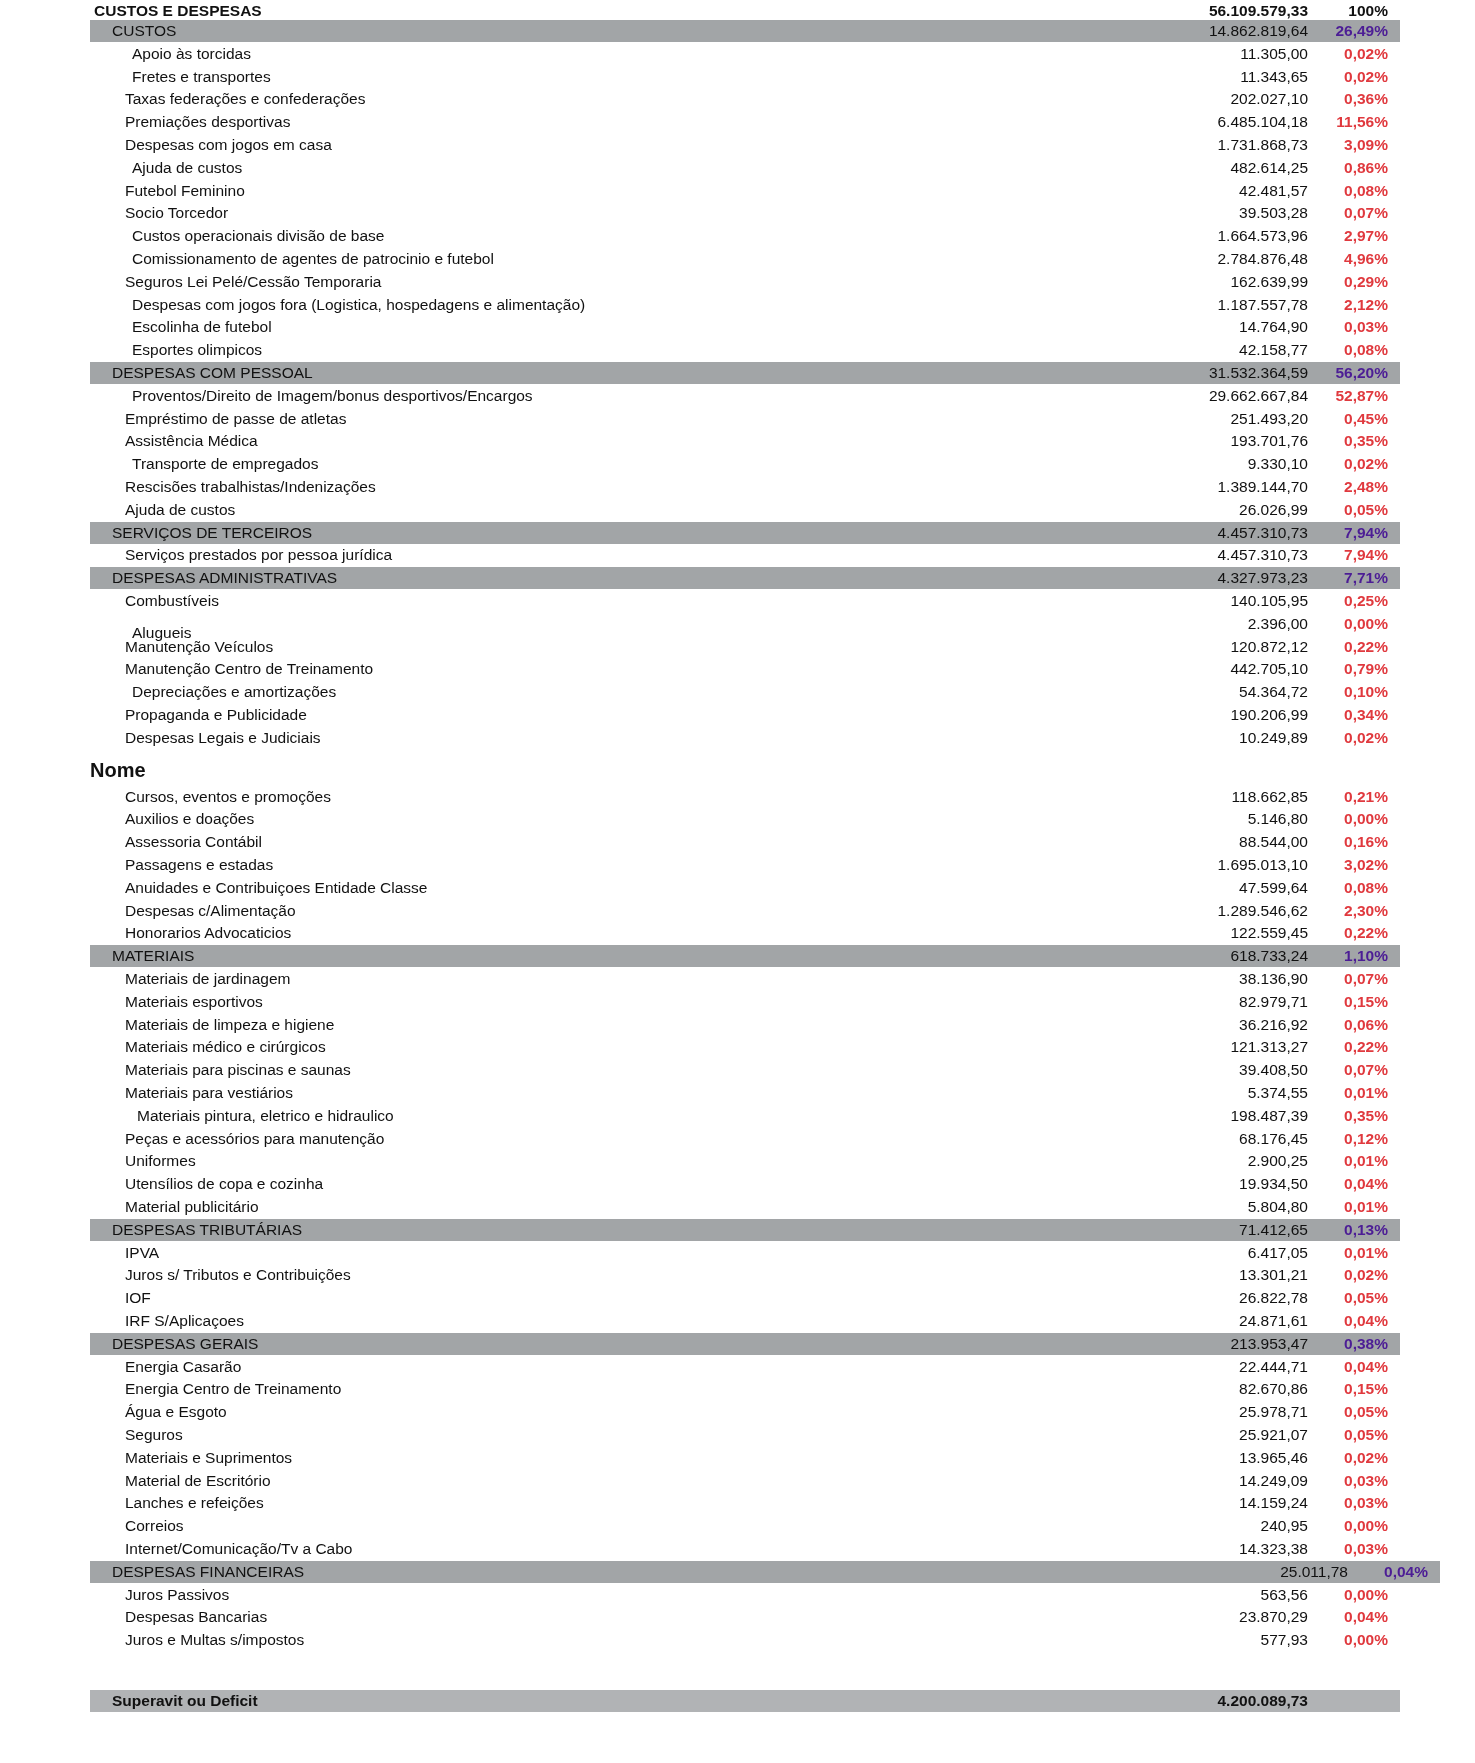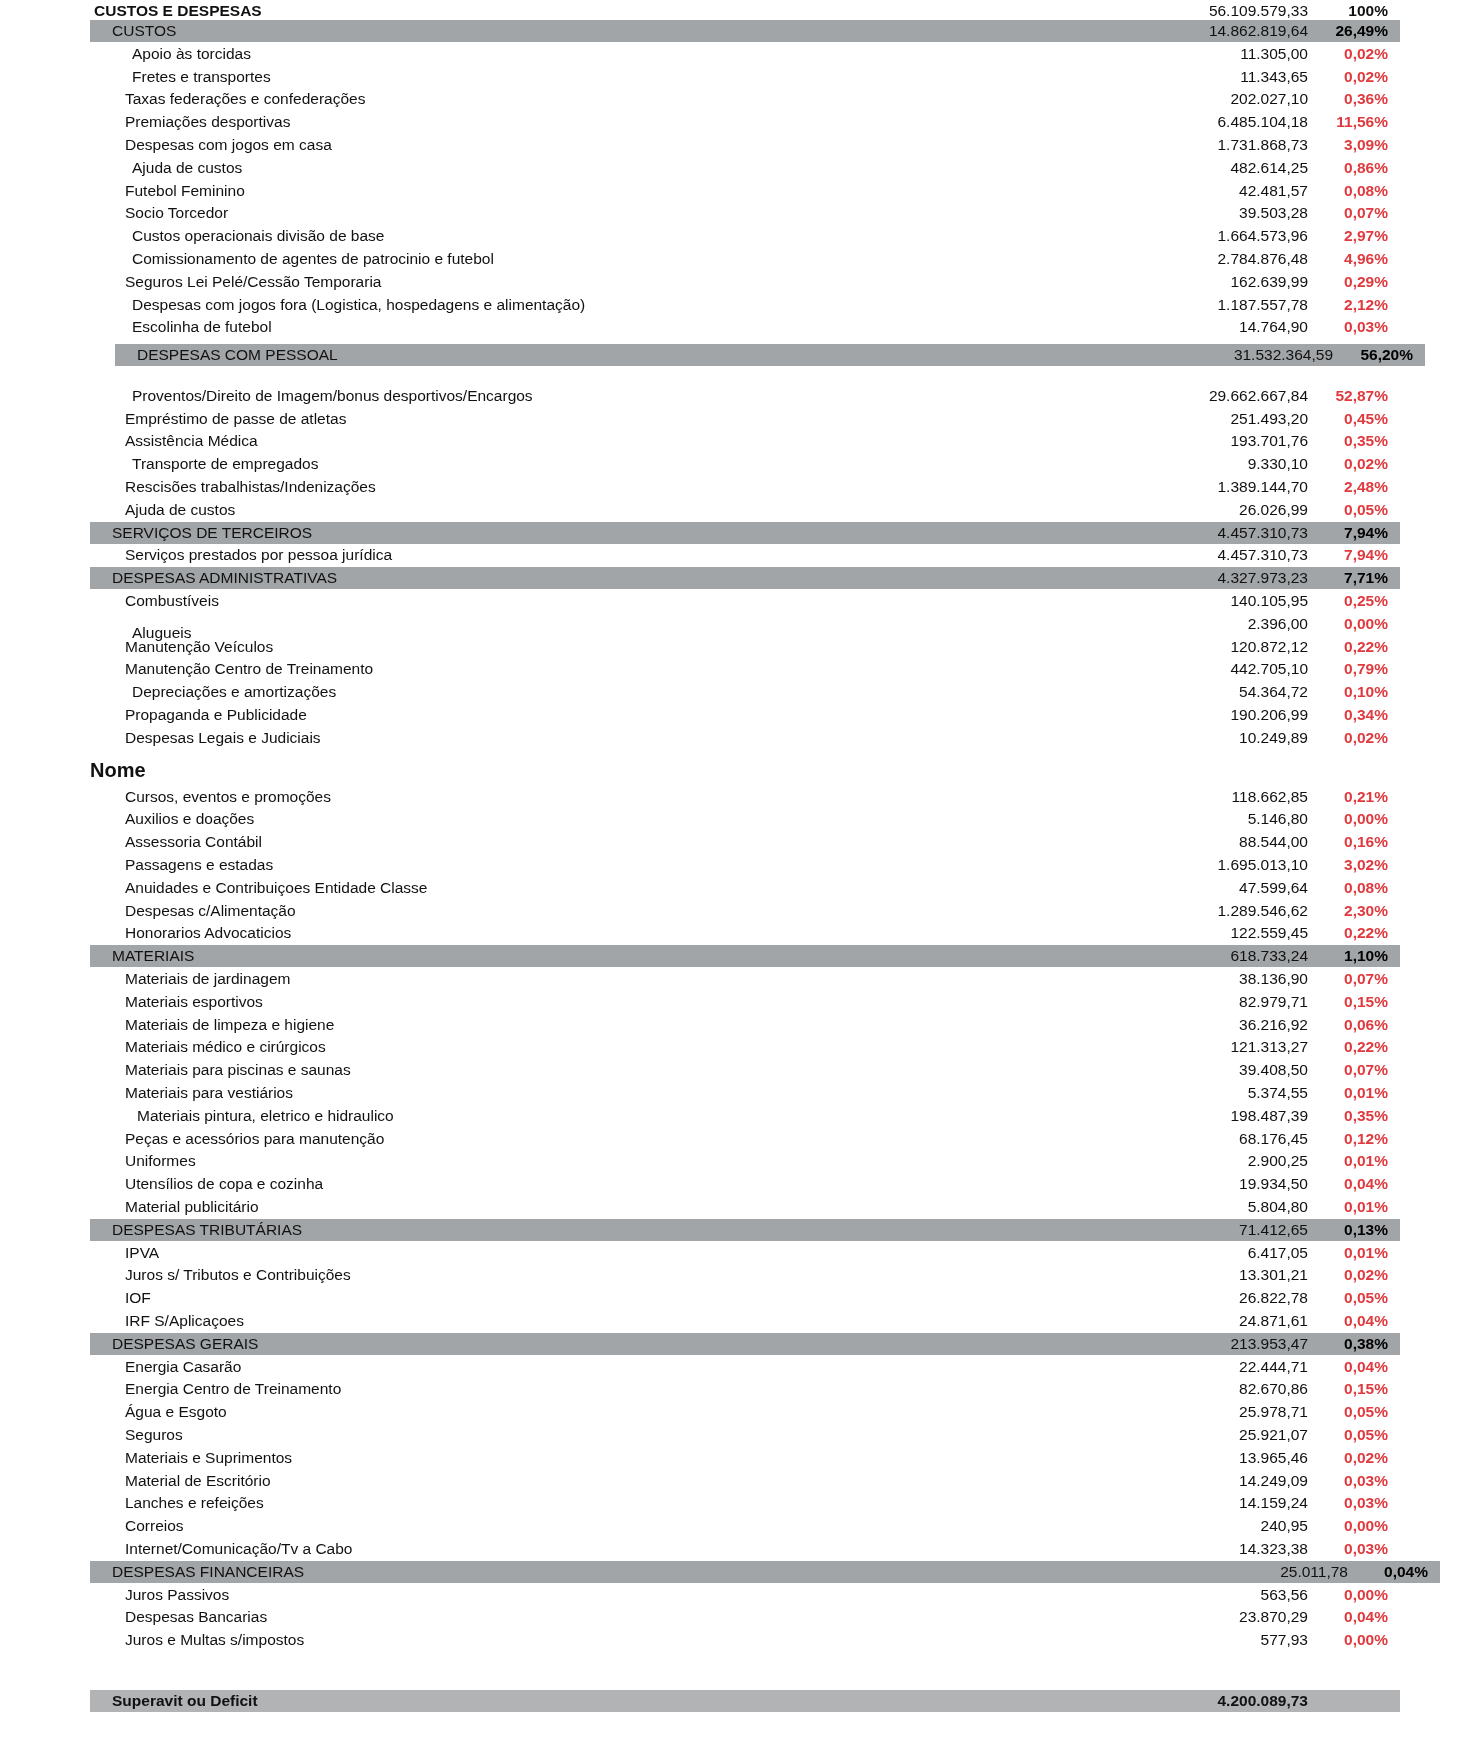--- a/index.html
+++ b/index.html
@@ -4,24 +4,24 @@
 <style>
   html, body { margin: 0; padding: 0; background: #ffffff; }
   body { width: 1475px; height: 1763px; position: relative; overflow: hidden;
          font-family: "Liberation Sans", sans-serif; color: #111; }
   #doc { position: absolute; left: 0; top: 0; width: 1475px; }
   .row { position: absolute; left: 90px; width: 1310px; height: 22px; }
   .row .lbl { position: absolute; top: 0; line-height: 22px; font-size: 15.5px; white-space: nowrap; }
   .row .amt { position: absolute; right: 92px; top: 0; line-height: 22px; font-size: 15.5px; text-align: right; white-space: nowrap; }
   .row .pct { position: absolute; right: 12px; top: 0; line-height: 22px; font-size: 15.5px; font-weight: bold; text-align: right; color: #e0393e; white-space: nowrap; }
   .row.group { background: #a2a5a7; }
-  .row.group .pct { color: #000000; }
+  .row.group .pct { color: #4c1d95; }
   .row.group .lbl { left: 22px; }
   .row.title .lbl { left: 4px; font-weight: bold; }
-  .row.title .amt { font-weight: normal; }
+  .row.title .amt { font-weight: bold; }
   .row.title .pct { color: #111; }
   .row.total { background: #b1b3b5; }
   .row.total .lbl { left: 22px; font-weight: bold; }
   .row.total .amt { font-weight: bold; }
   .heading { position: absolute; left: 90px; font-size: 20px; font-weight: bold; line-height: 24px; }
 </style>
 </head>
 <body>
 
 <div id="doc">
@@ -98,21 +98,21 @@
     <div class="row item" style="top: 316.4px;">
       <span class="lbl" style="left: 42px;">Escolinha de futebol</span>
       <span class="amt">14.764,90</span>
       <span class="pct">0,03%</span>
     </div>
     <div class="row item" style="top: 339.2px;">
       <span class="lbl" style="left: 42px;">Esportes olimpicos</span>
       <span class="amt">42.158,77</span>
       <span class="pct">0,08%</span>
     </div>
-    <div class="row group" style="top: 344px; margin-left: 25px;">
+    <div class="row group" style="top: 362px;">
       <span class="lbl">DESPESAS COM PESSOAL</span>
       <span class="amt">31.532.364,59</span>
       <span class="pct">56,20%</span>
     </div>
     <div class="row item" style="top: 384.8px;">
       <span class="lbl" style="left: 42px;">Proventos/Direito de Imagem/bonus desportivos/Encargos</span>
       <span class="amt">29.662.667,84</span>
       <span class="pct">52,87%</span>
     </div>
     <div class="row item" style="top: 407.6px;">

